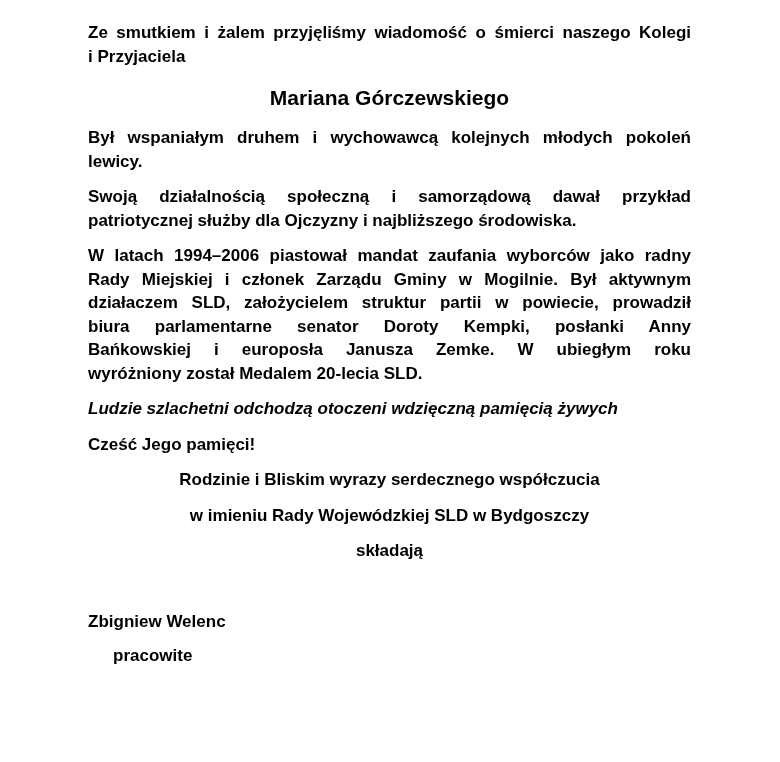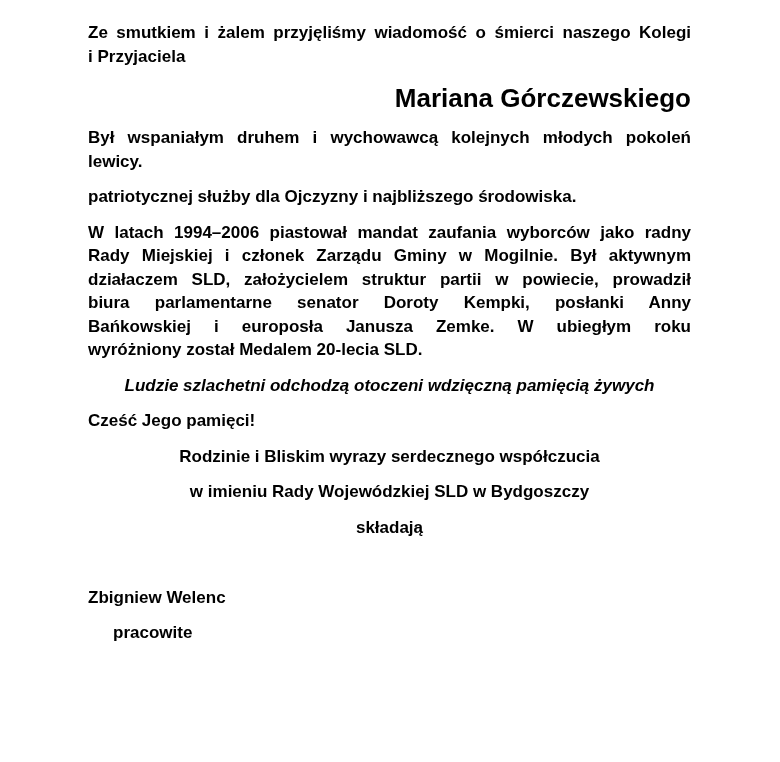--- a/index.html
+++ b/index.html
@@ -19,29 +19,28 @@
     font-weight: 700;
     font-size: 17px;
     line-height: 23.5px;
   }
   .para { margin: 0 0 12px 0; }
   
   .jl { text-align: justify; text-align-last: justify; white-space: normal; }
   
   .ll { text-align: left; }
   .title {
-    font-size: 26px;
+    font-size: 21px;
     line-height: 32px;
-    text-align: right;
+    text-align: center;
     margin: 14px 0 12px 0;
     font-weight: 700;
   }
   .quote {
     font-style: italic;
-    text-align: center;
     margin: 3px 0 12px 0;
   }
   .tribute {
     text-align: left;
     margin: 6px 0 12px 0;
   }
   .center-line {
     text-align: center;
     margin: 0 0 12px 0;
   }
@@ -67,20 +66,21 @@
 
   <div class="title">Mariana Górczewskiego</div>
 
 
   <div class="para">
       <div class="jl">Był wspaniałym druhem i wychowawcą kolejnych młodych pokoleń</div>
       <div class="ll">lewicy.</div>
     </div>
 
   <div class="para">
+      <div class="jl">Swoją działalnością społeczną i samorządową dawał przykład</div>
       <div class="ll">patriotycznej służby dla Ojczyzny i najbliższego środowiska.</div>
     </div>
 
   <div class="para">
       <div class="jl">W latach 1994–2006 piastował mandat zaufania wyborców jako radny</div>
       <div class="jl">Rady Miejskiej i członek Zarządu Gminy w Mogilnie. Był aktywnym</div>
       <div class="jl">działaczem SLD, założycielem struktur partii w powiecie, prowadził</div>
       <div class="jl">biura parlamentarne senator Doroty Kempki, posłanki Anny</div>
       <div class="jl">Bańkowskiej i europosła Janusza Zemke. W ubiegłym roku</div>
       <div class="ll">wyróżniony został Medalem 20-lecia SLD.</div>

